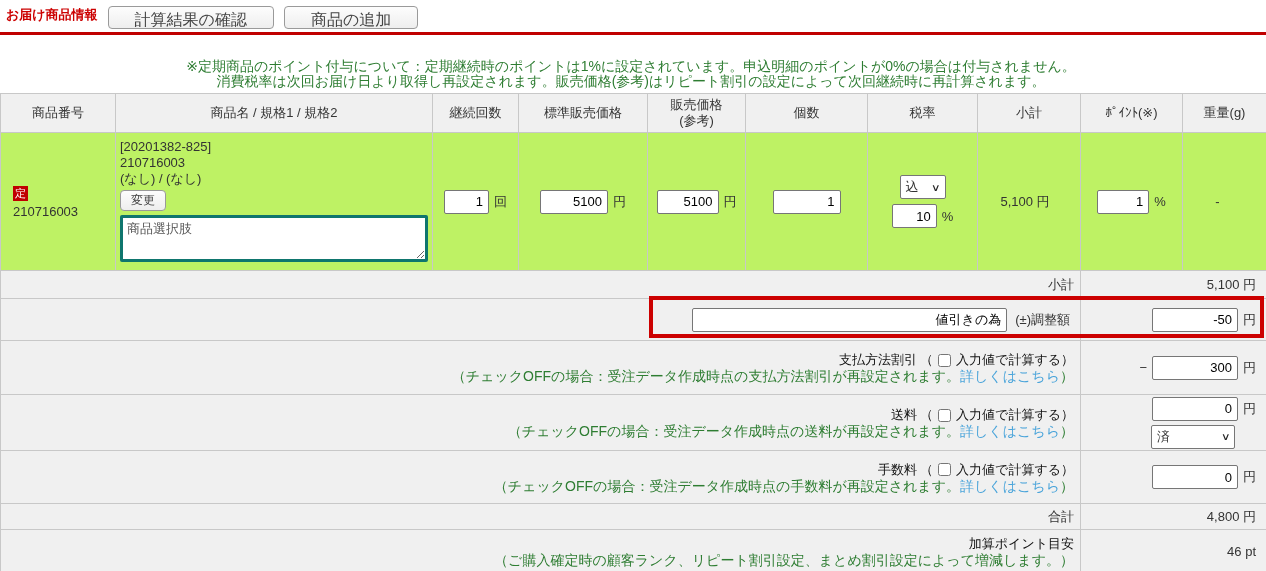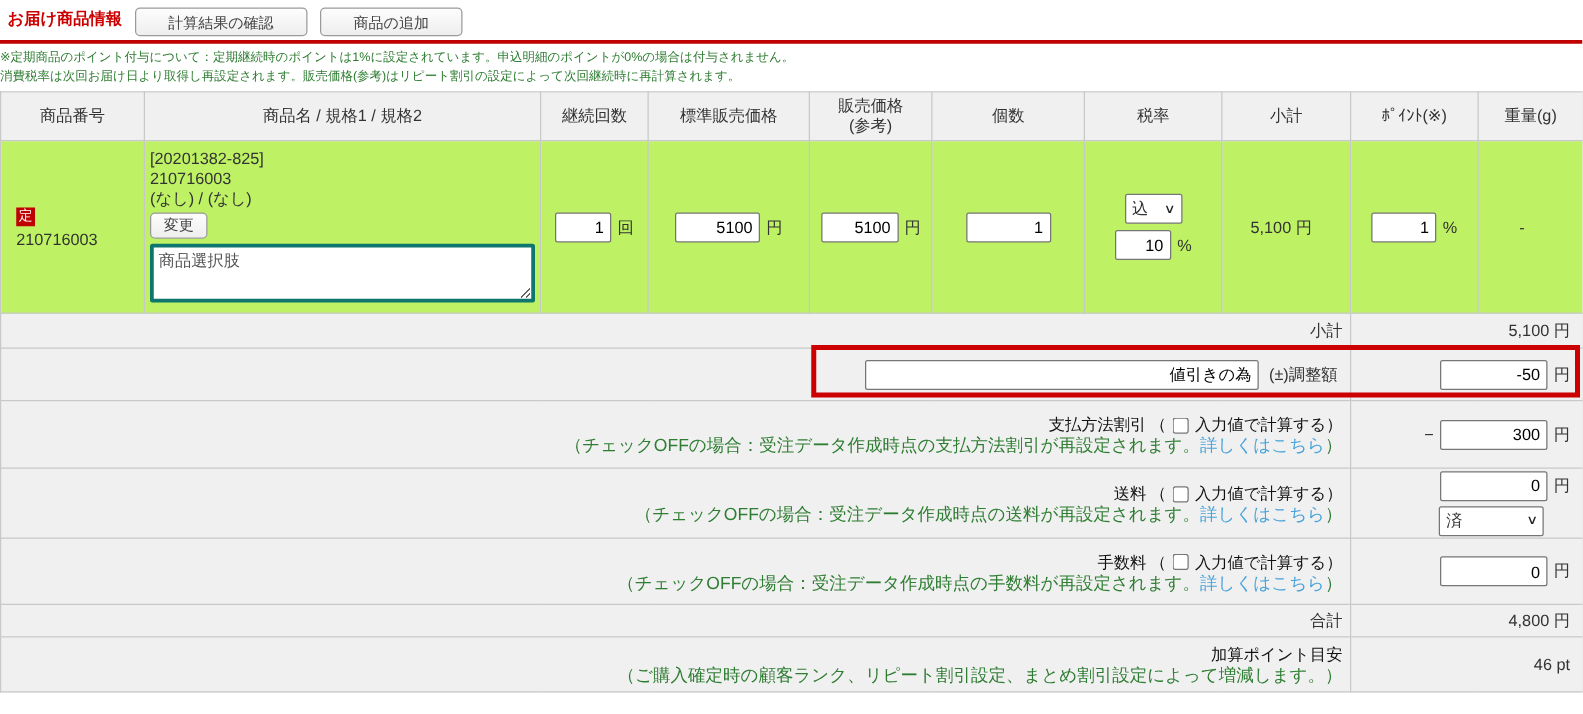--- a/index.html
+++ b/index.html
@@ -3,28 +3,28 @@
 <meta charset="utf-8">
 <style>
   * { box-sizing: border-box; margin: 0; padding: 0; }
   html,body { width:1266px; height:571px; background:#fff; overflow:hidden;
     font-family:"Liberation Sans","DejaVu Sans",sans-serif; color:#333; }
   .page { position:relative; width:1266px; height:571px; }
 
   
   .toolbar { display:flex; align-items:flex-start; gap:10px; padding:6px 4px 4px 6px; height:32px; }
   .toolbar .title { color:#cc0000; font-weight:bold; font-size:13px; }
-  .btn { font-size:12px; color:#444; background:linear-gradient(#fdfdfd,#eeeeee);
+  .btn { font-size:16px; color:#444; background:linear-gradient(#fdfdfd,#eeeeee);
     border:1px solid #9a9a9a; border-radius:4px; padding:3px 26px; height:23px; cursor:pointer;font-family:Liberation Mono, monospace; }
   .warning { color:#cc0000; font-weight:bold; font-size:13px; }
   .redline { height:3px; background:#c00000; width:1266px; }
 
   
-  .notes { margin-top:4px; text-align:left; padding-right:4px;
-    color:#2e7d32; font-size:10px; line-height:15px; }
+  .notes { margin-top:24px; text-align:center; padding-right:4px;
+    color:#2e7d32; font-size:14px; line-height:15px; }
 
   
   .table-wrap { position:relative; margin-top:4px; }
   table { border-collapse:collapse; table-layout:fixed; width:1265px; }
   col.c1{width:115px} col.c2{width:317px} col.c3{width:86px} col.c4{width:129px}
   col.c5{width:98px}  col.c6{width:122px} col.c7{width:110px} col.c8{width:103px}
   col.c9{width:102px} col.c10{width:84px}
   th, td { border:1px solid #c8c8c8; font-size:13px; vertical-align:middle; }
   th { background:#f0f0f0; font-weight:normal; text-align:center; line-height:16px; }
   tr.h-row { height:39px; }

